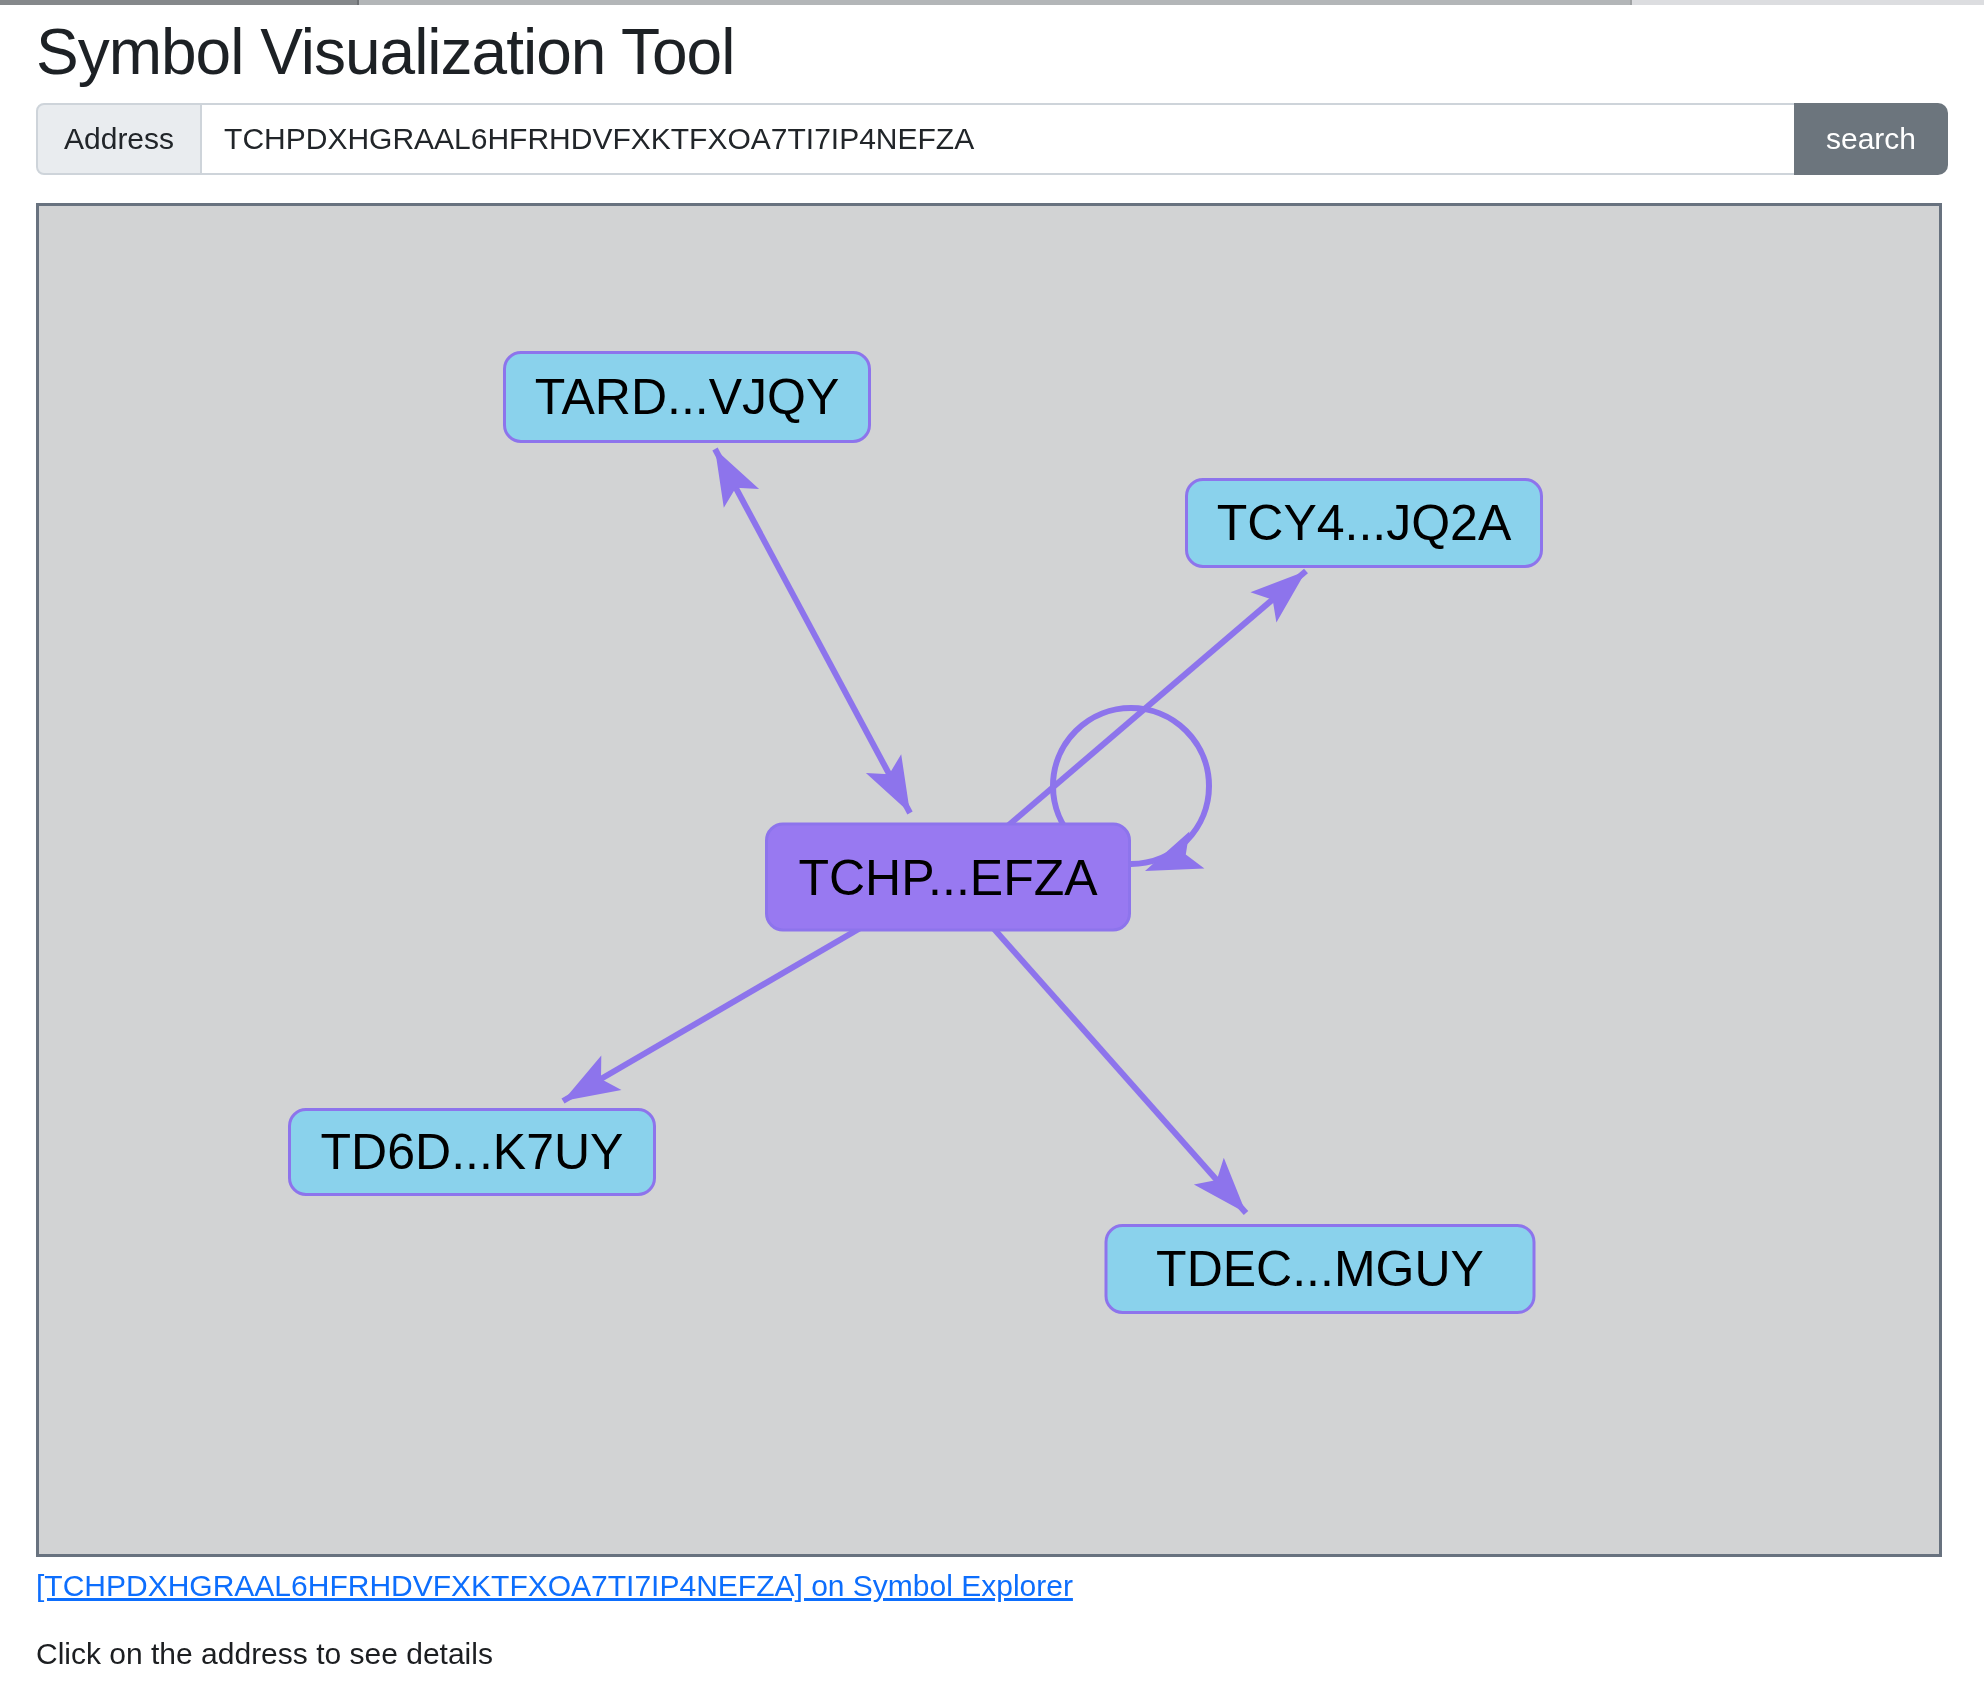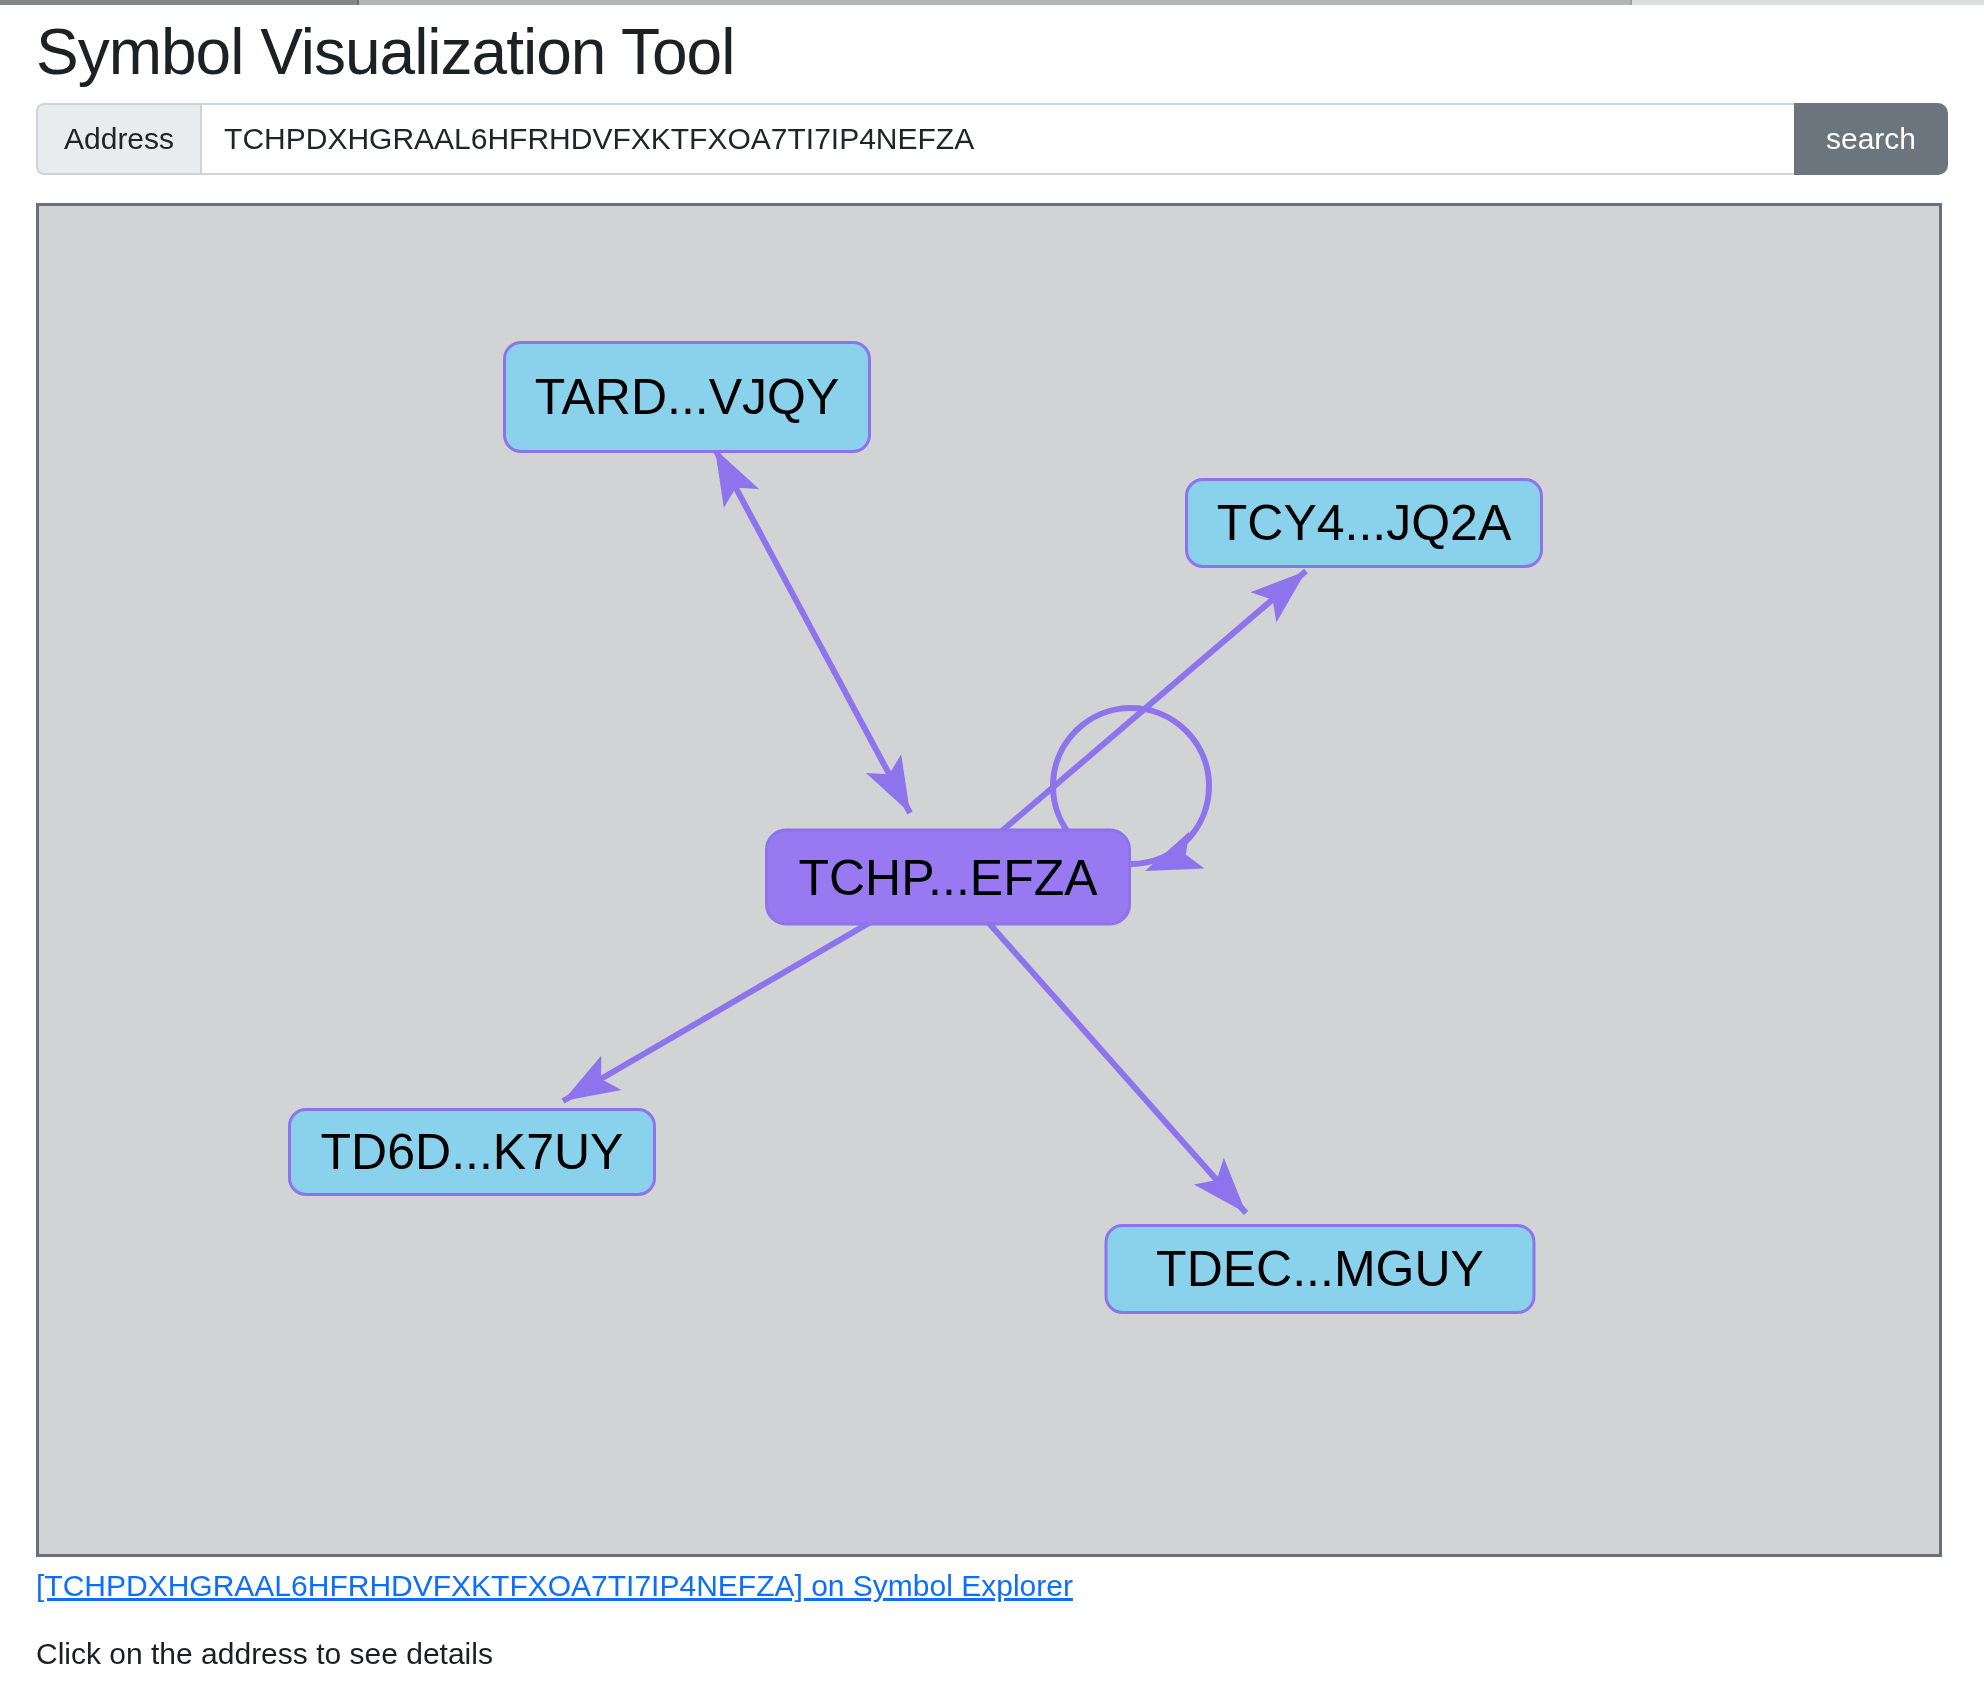--- a/index.html
+++ b/index.html
@@ -62,23 +62,23 @@
           <polygon points="871.0,607.0 862.2,548.2 850.2,568.2 826.9,567.1" fill="#8d74ec"></polygon>
           <line x1="909" y1="671" x2="1267" y2="365" stroke="#8d74ec" stroke-width="6"></line>
           <polygon points="1267.0,365.0 1211.4,386.2 1233.6,393.6 1237.4,416.6" fill="#8d74ec"></polygon>
           <line x1="909" y1="671" x2="524" y2="895" stroke="#8d74ec" stroke-width="6"></line>
           <polygon points="524.0,895.0 582.5,884.1 562.0,872.9 562.3,849.6" fill="#8d74ec"></polygon>
           <line x1="909" y1="671" x2="1207" y2="1007" stroke="#8d74ec" stroke-width="6"></line>
           <polygon points="1207.0,1007.0 1184.8,951.8 1177.8,974.1 1154.9,978.4" fill="#8d74ec"></polygon>
           <circle cx="1092" cy="580" r="78" fill="none" stroke="#8d74ec" stroke-width="6"></circle>
           <polygon points="1106.0,665.0 1165.4,662.6 1146.8,648.5 1150.4,625.5" fill="#8d74ec"></polygon>
         </svg>
-        <div class="gnode" style="left: 648px; top: 191px; width: 368px; height: 112px; background: rgb(138, 210, 236);">TARD...VJQY</div>
+        <div class="gnode" style="left: 648px; top: 191px; width: 368px; height: 92px; background: rgb(138, 210, 236);">TARD...VJQY</div>
         <div class="gnode" style="left: 1325px; top: 317px; width: 358px; height: 90px; background: rgb(138, 210, 236);">TCY4...JQ2A</div>
-        <div class="gnode" style="left: 909px; top: 671px; width: 366px; height: 97px; background: rgb(152, 121, 241); border-radius: 21px;">TCHP...EFZA</div>
+        <div class="gnode" style="left: 909px; top: 671px; width: 366px; height: 109px; background: rgb(152, 121, 241);">TCHP...EFZA</div>
         <div class="gnode" style="left: 433px; top: 946px; width: 368px; height: 88px; background: rgb(138, 210, 236);">TD6D...K7UY</div>
         <div class="gnode" style="left: 1281px; top: 1063px; width: 431px; height: 90px; background: rgb(138, 210, 236);">TDEC...MGUY</div>
       </div>
 
     <div class="link-row">
       <a>[TCHPDXHGRAAL6HFRHDVFXKTFXOA7TI7IP4NEFZA] on Symbol Explorer</a>
     </div>
 
     <div class="hint">Click on the address to see details</div>
 

